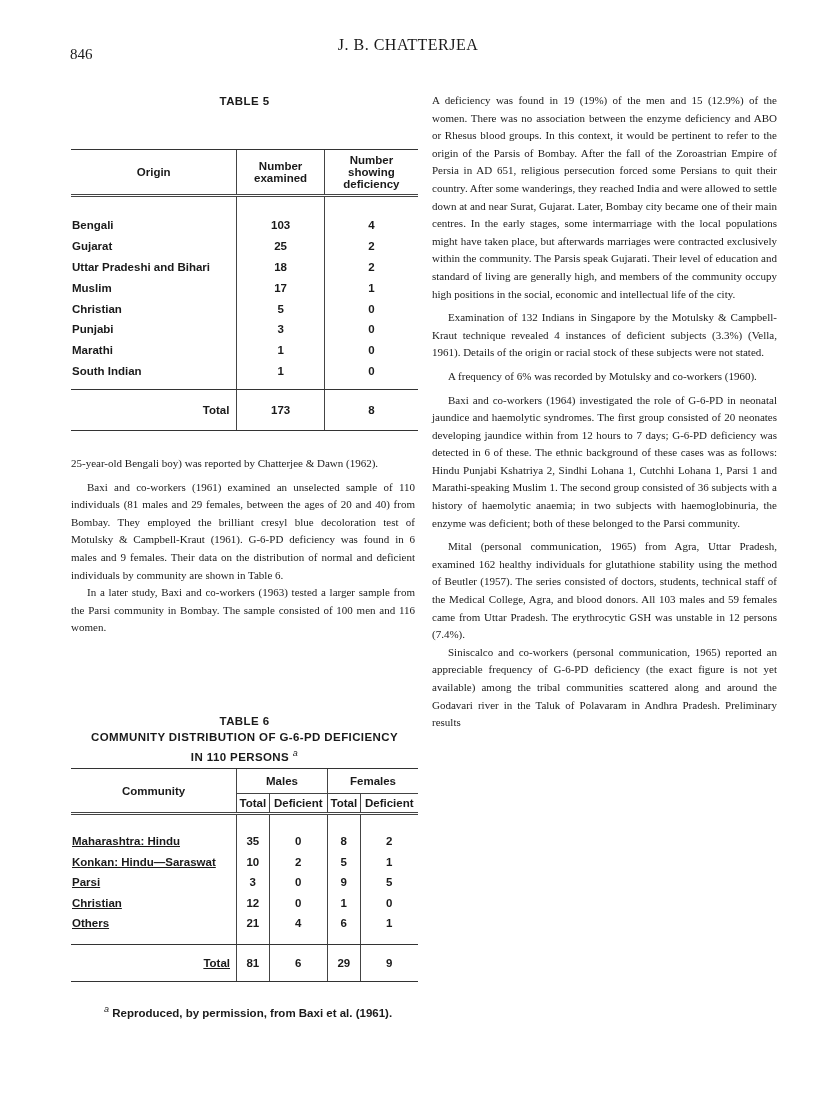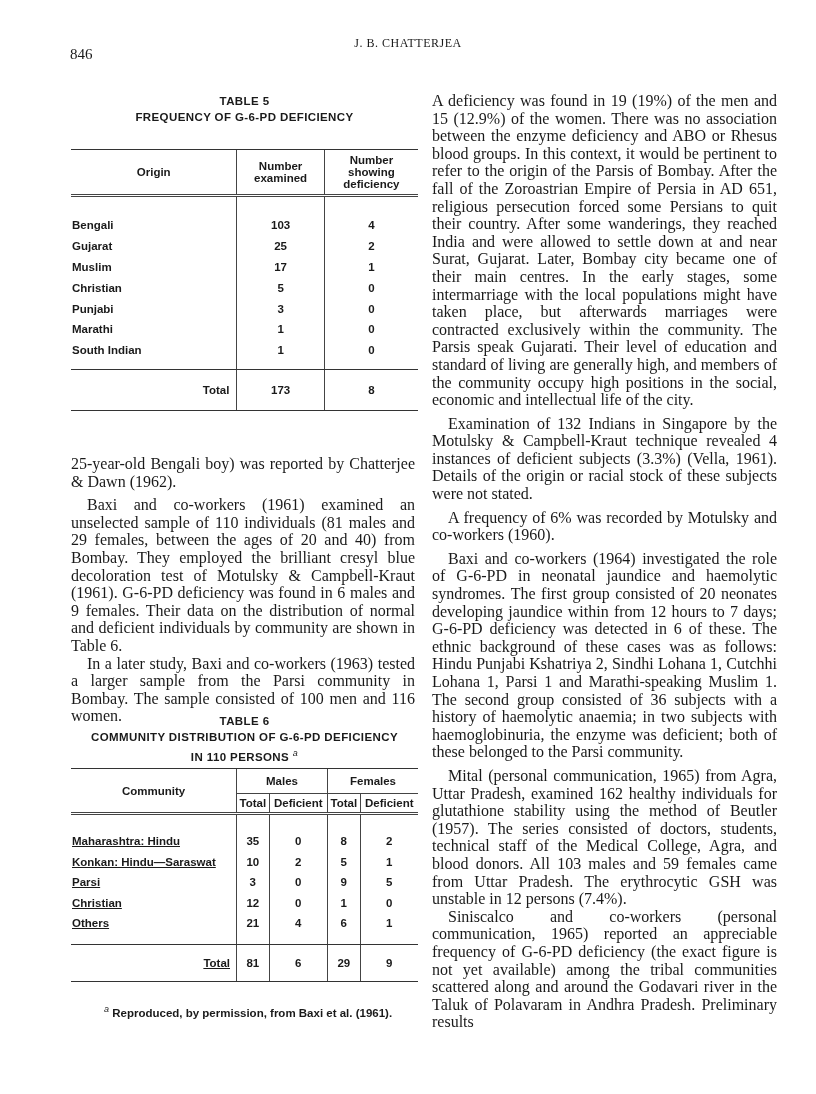--- a/index.html
+++ b/index.html
@@ -1,25 +1,25 @@
 <!DOCTYPE html>
 <html><head>
 <meta charset="utf-8">
 <style>
   html, body { margin: 0; padding: 0; background: #ffffff; }
   body { width: 816px; height: 1094px; position: relative; overflow: hidden; color: #1a1a1a; }
   .serif { font-family: "Liberation Serif", "DejaVu Serif", serif; }
   .sans { font-family: "Liberation Sans", "DejaVu Sans", sans-serif; }
 
   .page-num { position: absolute; left: 70px; top: 34px; font-size: 15px; margin-top: 12px; }
-  .running-head { position: absolute; left: 0; width: 816px; top: 36px; text-align: center; font-size: 12px; letter-spacing: 0.5px; }
+  .running-head { position: absolute; left: 0; width: 816px; top: 36px; text-align: center; font-size: 16px; letter-spacing: 0.5px; }
 
   .tcaption { text-align: center; font-weight: bold; font-size: 11.5px; line-height: 16px; letter-spacing: 0.4px; }
 
-  .body-text { font-size: 16px; line-height: 17.6px; text-align: justify; }
+  .body-text { font-size: 11px; line-height: 17.6px; text-align: justify; }
   .body-text p { margin: 0; }
   .body-text p.indent { text-indent: 16px; }
   .body-text p.gap { margin-top: 6px; }
 
   
   #table5 { position: absolute; left: 71px; top: 149px; width: 347px; border-collapse: collapse; font-size: 11.5px; font-weight: bold; }
   #table5 th, #table5 td { padding: 0; }
   #table5 .hdr th { height: 44px; border-top: 1.5px solid #333; border-bottom: 3px double #444; font-weight: bold; text-align: center; line-height: 12px; }
   #table5 .c1 { width: 163px; }
   #table5 .c2 { width: 88px; border-left: 1px solid #444; }
@@ -51,21 +51,20 @@
   .sup-a { font-style: italic; font-size: 9px; font-weight: normal; vertical-align: super; }
 </style>
 </head>
 <body>
 
 <div class="page-num serif">846</div>
 <div class="running-head serif">J. B. CHATTERJEA</div>
 
 <div class="sans" style="position:absolute; left:71px; top:93px; width:347px;">
   <div class="tcaption">TABLE 5</div>
-  <div class="tcaption">FREQUENCY OF G-6-PD DEFICIENCY</div>
 </div>
 
 <table id="table5" class="sans">
   <thead>
     <tr class="hdr">
       <th class="c1">Origin</th>
       <th class="c2">
         <div>Number</div>
         <div>examined</div>
       </th>
@@ -86,20 +85,25 @@
       <td class="c1">Bengali</td>
       <td class="c2">103</td>
       <td class="c3">4</td>
     </tr>
     <tr class="row">
       <td class="c1">Gujarat</td>
       <td class="c2">25</td>
       <td class="c3">2</td>
     </tr>
     <tr class="row">
+      <td class="c1">Uttar Pradeshi and Bihari</td>
+      <td class="c2">18</td>
+      <td class="c3">2</td>
+    </tr>
+    <tr class="row">
       <td class="c1">Muslim</td>
       <td class="c2">17</td>
       <td class="c3">1</td>
     </tr>
     <tr class="row">
       <td class="c1">Christian</td>
       <td class="c2">5</td>
       <td class="c3">0</td>
     </tr>
     <tr class="row">

